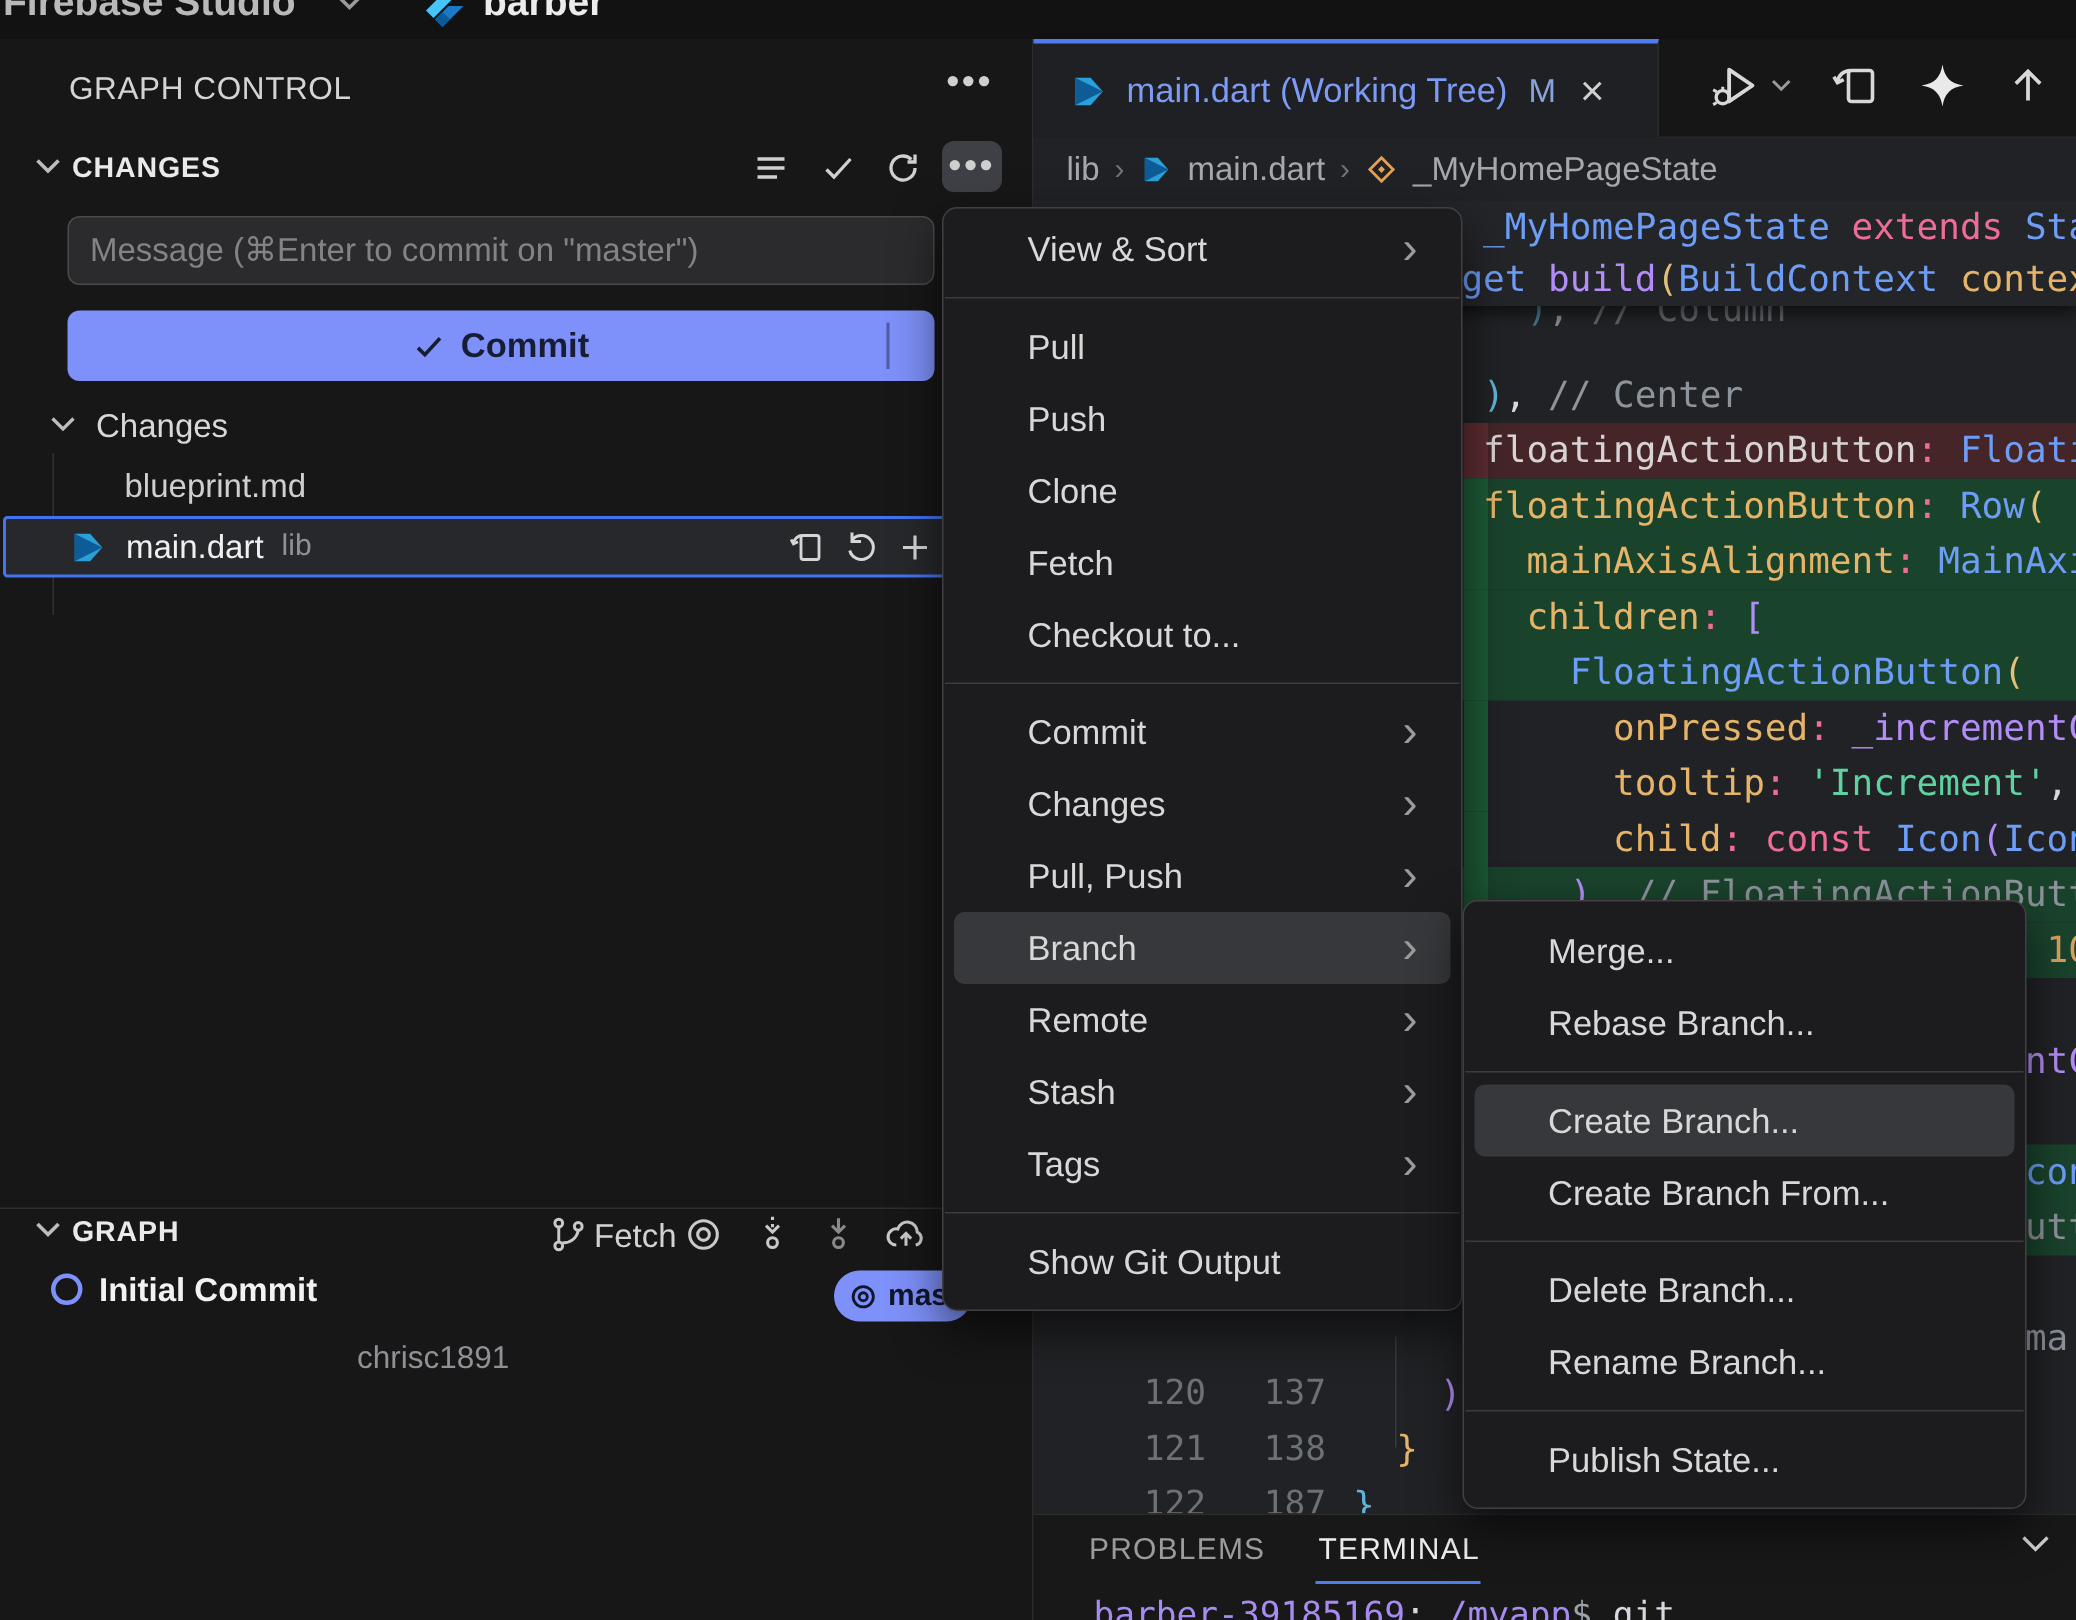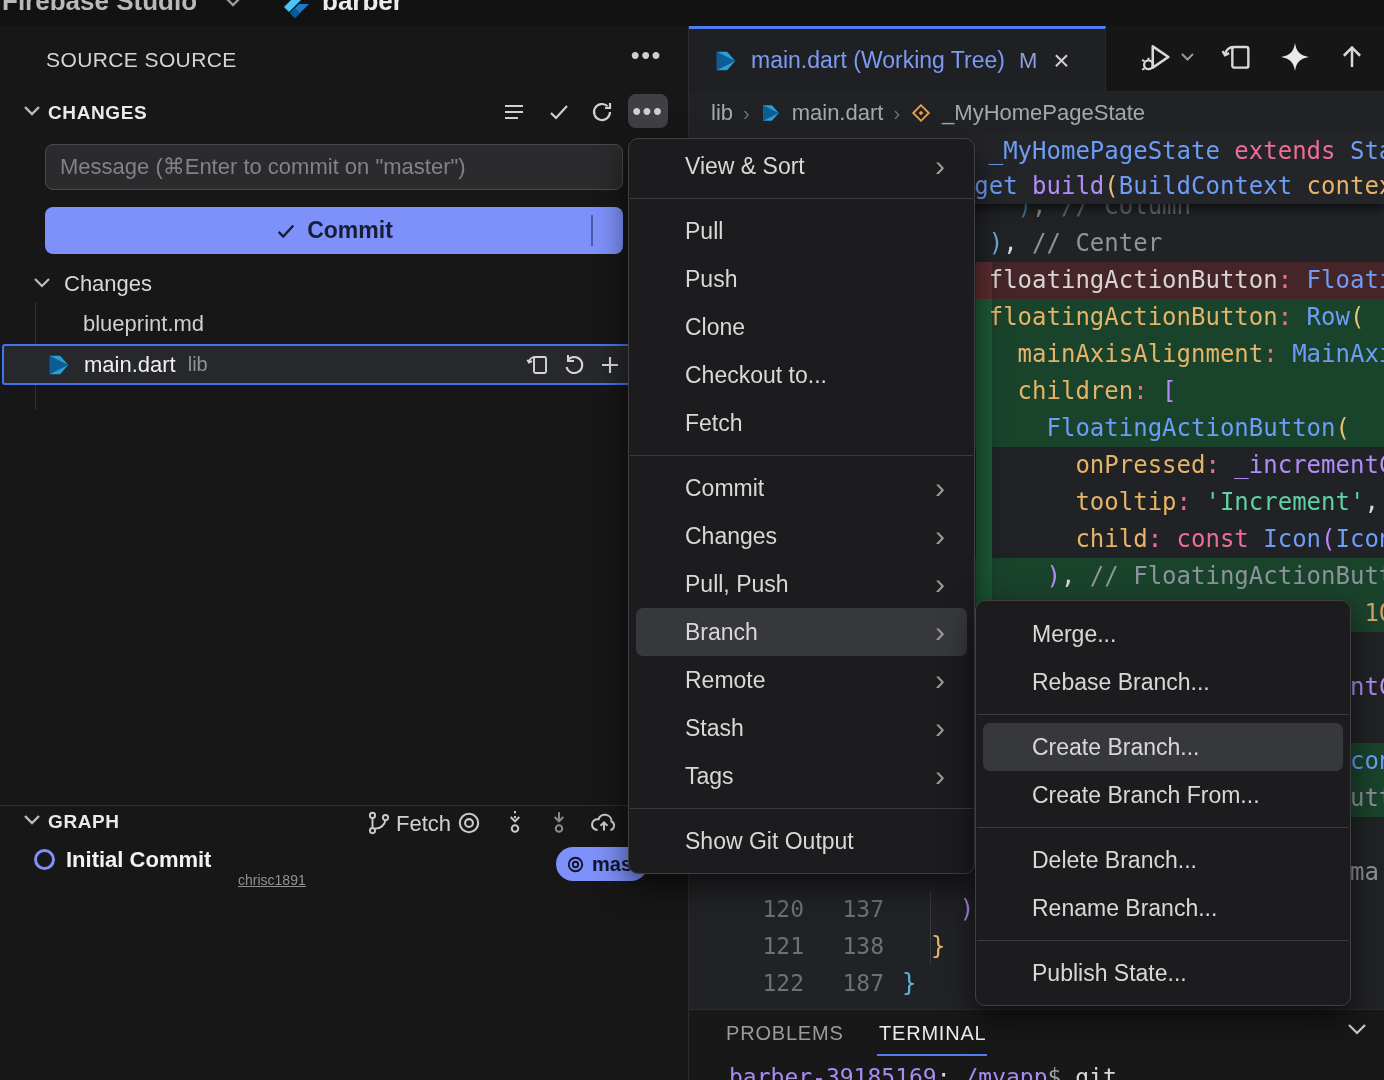--- a/index.html
+++ b/index.html
@@ -43,21 +43,21 @@
   .file-row2 .nm{margin-left:38px;font-size:22px;color:#f0f0f0;}
   .file-row2 .pth{margin-left:12px;font-size:20px;color:#8f9196;}
   .row-icons{position:absolute;right:62px;display:flex;gap:12px;color:#d6d6d6;}
   .divider{left:0;top:779px;width:688px;height:1px;background:#2e2e2e;}
   .graph-chev{left:22px;top:787px;color:#bdbdbd;}
   .graph-label{left:48px;top:785px;font-size:19px;font-weight:bold;color:#eaeaea;letter-spacing:.6px;}
   .gicon{top:784px;width:26px;height:26px;color:#c9c9c9;}
   .auto-lbl{left:396px;top:785px;font-size:22px;color:#d2d2d2;}
   .commit-ring{left:34px;top:823px;width:21px;height:21px;border:3.5px solid #7e90f9;border-radius:50%;}
   .commit-title{left:66px;top:821px;font-size:22px;font-weight:bold;color:#f2f2f2;}
-  .commit-author{left:238px;top:846px;font-size:14px;color:#8f9196;text-decoration:underline;}
+  .commit-author{left:238px;top:868px;font-size:21px;color:#8f9196;}
   .branch-pill{left:556px;top:821px;height:34px;padding:0 16px 0 10px;background:#7e90f9;border-radius:17px;
       display:flex;align-items:center;gap:7px;color:#10162e;font-size:20px;font-weight:bold;}
 
   
   #editor{left:688px;top:26px;width:696px;height:1054px;background:#212225;border-left:1px solid #2c2c2c;}
   #tabstrip{left:0;top:0;width:696px;height:66px;background:#161616;border-bottom:1px solid #262626;}
   #tab{left:0;top:0;width:417px;height:66px;background:#1f2023;border-top:3px solid #4f7cf0;
       border-right:1px solid #2a2a2a;display:flex;align-items:center;padding:0 18px 0 24px;}
   #tab .ttl{margin-left:12px;font-size:23px;color:#7d9bf4;}
   #tab .badge{margin-left:14px;font-size:22px;color:#8aa2dc;}
@@ -66,21 +66,21 @@
   #breadcrumb{left:0;top:66px;width:696px;height:42px;display:flex;align-items:center;
       padding-left:22px;font-size:22px;color:#a5a8ad;gap:10px;background:#212225;}
   .bc-sep{color:#6f7378;font-size:20px;}
   #code{left:0;top:108px;width:696px;height:875px;overflow:hidden;background:#212225;}
   .mono{font-family:"DejaVu Sans Mono",monospace;font-size:24px;white-space:pre;margin:0;}
   #sticky{position:absolute;left:0;top:0;width:696px;height:70px;background:#242529;
       box-shadow:0 5px 9px rgba(0,0,0,.5);z-index:3;}
   .stline{height:35px;line-height:35px;padding-left:213px;}
   #partial{position:absolute;left:0;top:70px;width:696px;height:21px;overflow:hidden;opacity:.55;}
   #partial .ct{position:absolute;left:213px;top:-16px;line-height:37px;}
-  .cl{position:absolute;left:0;width:696px;height:37px;}
+  .cl{position:absolute;left:0;width:696px;height:37px;margin-top:20px;}
   .clbg{position:absolute;left:205px;right:0;top:0;bottom:0;}
   .clstrip{position:absolute;left:287px;width:16px;top:0;bottom:0;}
   .ct{position:absolute;left:213px;top:0;line-height:37px;}
   .gnum{position:absolute;top:0;line-height:37px;font-family:"DejaVu Sans Mono",monospace;
       font-size:23px;color:#6c7176;text-align:right;}
   .gold{left:40px;width:75px;} .gnew{left:120px;width:75px;}
   .iguide{position:absolute;left:241px;width:1px;background:#3a3a3a;}
 
   
   #panel{left:0;top:983px;width:696px;height:71px;background:#181818;border-top:1px solid #2b2b2b;}
@@ -118,21 +118,21 @@
       <svg width="32" height="32" viewBox="0 0 32 32">
         <polygon points="19,0 4,15 9,20 29,0" fill="#47c5fb"></polygon>
         <polygon points="19,12 10,21 15,26 29,12" fill="#1c79c5"></polygon>
         <polygon points="10,21 15,16 20,21 15,26" fill="#0b5b9a"></polygon>
       </svg>
     </div>
     <div class="abs tb-proj">barber</div>
   </div>
 
   <div class="abs" id="sidebar">
-    <div class="abs sc-title">SOURCE SOURCE</div>
+    <div class="abs sc-title">GRAPH CONTROL</div>
     <div class="abs sc-dots dots">•••</div>
 
     <div class="abs hdr-chev">
       <svg width="20" height="14" viewBox="0 0 20 14">
           <path d="M3 3l7 7 7-7" fill="none" stroke="currentColor" stroke-width="2.4"></path>
         </svg>
     </div>
     <div class="abs sec-label">CHANGES</div>
     <div class="abs hicon" style="left:502px;">
       <svg width="24" height="24" viewBox="0 0 24 24">
@@ -430,22 +430,22 @@
       <pre class="mono" id="termline"><span style="color: rgb(168, 139, 240);">barber-39185169</span><span style="color: rgb(215, 217, 222);">: </span><span style="color: rgb(168, 139, 240);">/myapp</span><span style="color: rgb(155, 161, 169);">$ </span><span style="color: rgb(215, 217, 222);">git</span></pre>
     </div>
   </div>
 
   <div class="menu" id="menu-main">
       <div class="mi"><span>View &amp; Sort</span><span class="arr">›</span></div>
       <div class="msep"></div>
       <div class="mi"><span>Pull</span></div>
       <div class="mi"><span>Push</span></div>
       <div class="mi"><span>Clone</span></div>
+      <div class="mi"><span>Fetch</span></div>
       <div class="mi"><span>Checkout to...</span></div>
-      <div class="mi"><span>Fetch</span></div>
       <div class="msep"></div>
       <div class="mi"><span>Commit</span><span class="arr">›</span></div>
       <div class="mi"><span>Changes</span><span class="arr">›</span></div>
       <div class="mi"><span>Pull, Push</span><span class="arr">›</span></div>
       <div class="mi hl"><span>Branch</span><span class="arr">›</span></div>
       <div class="mi"><span>Remote</span><span class="arr">›</span></div>
       <div class="mi"><span>Stash</span><span class="arr">›</span></div>
       <div class="mi"><span>Tags</span><span class="arr">›</span></div>
       <div class="msep"></div>
       <div class="mi"><span>Show Git Output</span></div>

